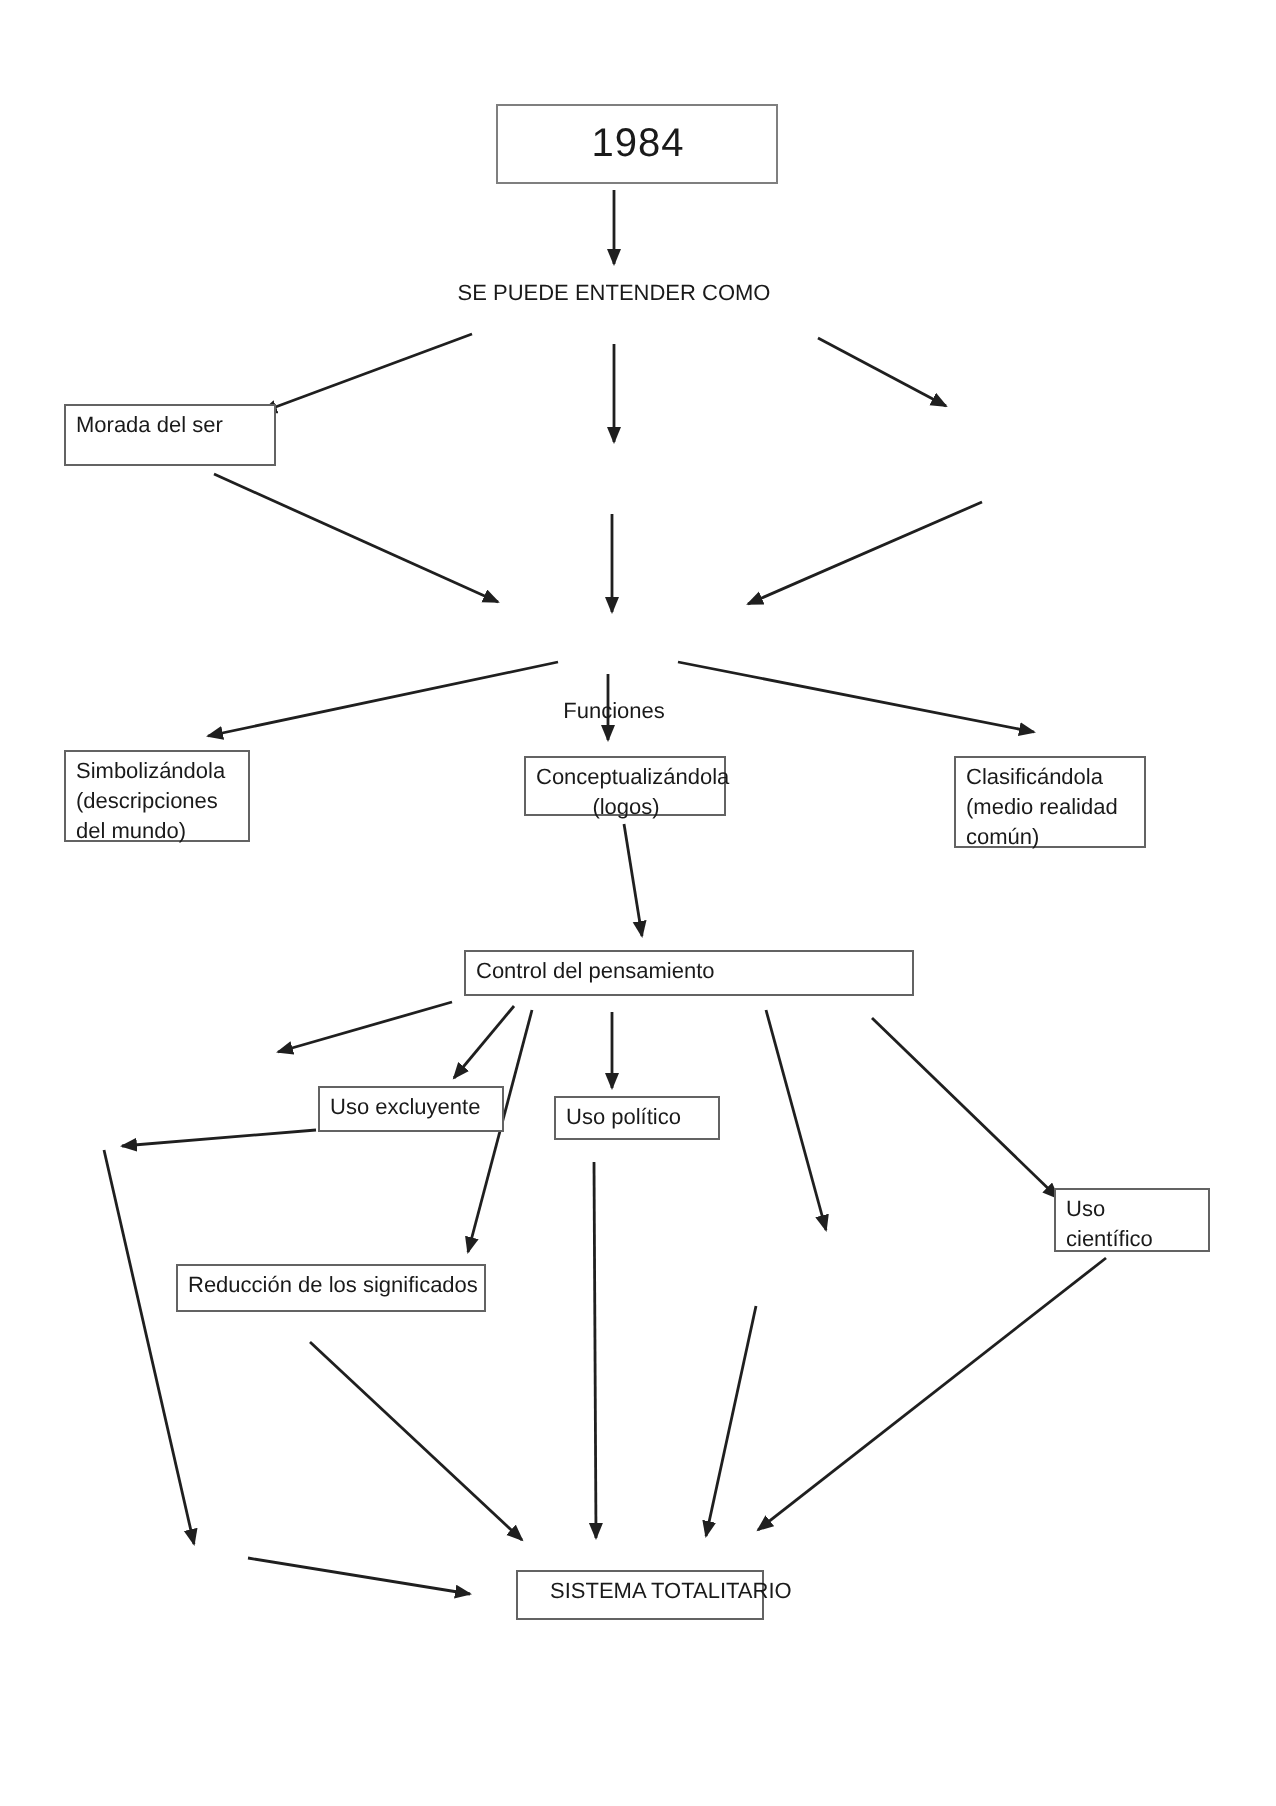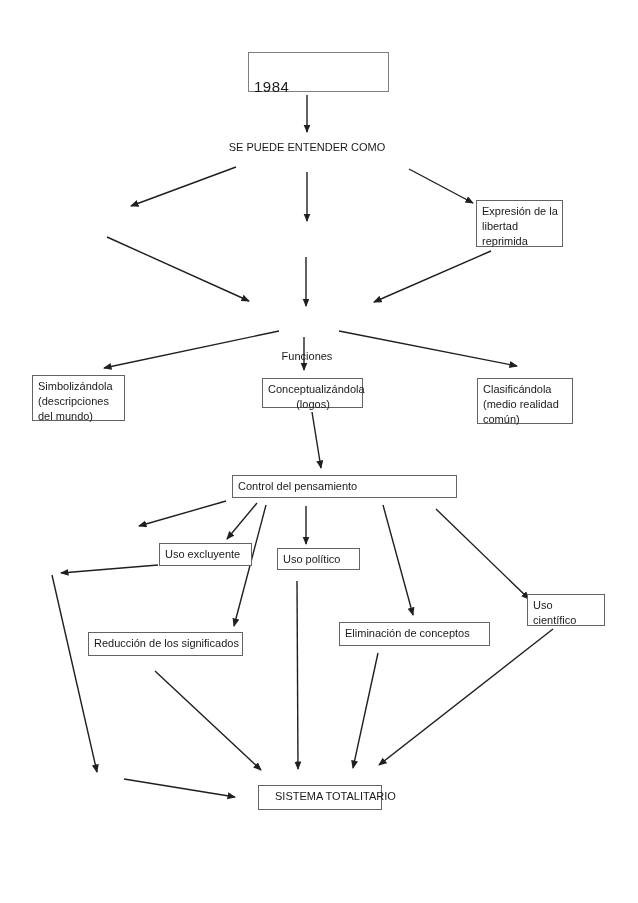--- a/index.html
+++ b/index.html
@@ -19,24 +19,24 @@
     border:1px solid #636363;
     font-size:11px;
     line-height:1.38;
     padding:3px 4px 2px 5px;
     white-space:pre-line;
     z-index:1;
   }
   .nowrap{white-space:nowrap;}
   .center{text-align:center;}
   .title-box{
-    font-size:15px;
+    font-size:20px;
     line-height:1.0;
-    padding-top:26px;
-    text-align:left;
+    padding-top:9px;
+    text-align:center;
     border-color:#7f7f7f;
     letter-spacing:0.5px;
   }
   .free-label{
     position:absolute;
     font-size:11px;
     text-align:center;
     white-space:nowrap;
     z-index:1;
     background:transparent;
@@ -78,25 +78,23 @@
       <line x1="297" y1="581" x2="298" y2="769" marker-end="url(#ah)"></line>
       <line x1="378" y1="653" x2="353" y2="768" marker-end="url(#ah)"></line>
       <line x1="553" y1="629" x2="379" y2="765" marker-end="url(#ah)"></line>
     </g>
   </svg>
 
   <div class="node title-box nowrap" style="left:248px;top:52px;width:141px;height:40px;">1984</div>
 
   <div class="free-label" style="left:214px;top:141px;width:186px;">SE PUEDE ENTENDER COMO</div>
 
+  <div class="node nowrap" style="left:32px;top:202px;width:106px;height:31px;">Morada del ser</div>
 
 
-  <div class="node" style="left:476px;top:200px;width:87px;height:47px;">Expresión de la
-libertad
-reprimida</div>
 
   <div class="free-label" style="left:263px;top:314px;width:88px;margin-top:36px;">Funciones</div>
 
   <div class="node" style="left:32px;top:375px;width:93px;height:46px;">Simbolizándola
 (descripciones
 del mundo)</div>
 
   <div class="node center" style="left:262px;top:378px;width:101px;height:30px;text-align:center;">Conceptualizándola
 (logos)</div>
 
@@ -107,19 +105,18 @@
   <div class="node nowrap" style="left:232px;top:475px;width:225px;height:23px;">Control del pensamiento</div>
 
 
   <div class="node nowrap" style="left:159px;top:543px;width:93px;height:23px;">Uso excluyente</div>
 
   <div class="node nowrap" style="left:277px;top:548px;width:83px;height:22px;">Uso político</div>
 
   <div class="node" style="left:527px;top:594px;width:78px;height:32px;">Uso
 científico</div>
 
-  <div class="node nowrap" style="left:339px;top:622px;width:151px;height:24px;">Eliminación de conceptos</div>
 
   <div class="node nowrap" style="left:88px;top:632px;width:155px;height:24px;">Reducción de los significados</div>
 
   <div class="node nowrap center" style="left:258px;top:785px;width:124px;height:25px;padding-left:16px;padding-right:2px;">SISTEMA TOTALITARIO</div>
 
 </div>
 
 </body></html>

